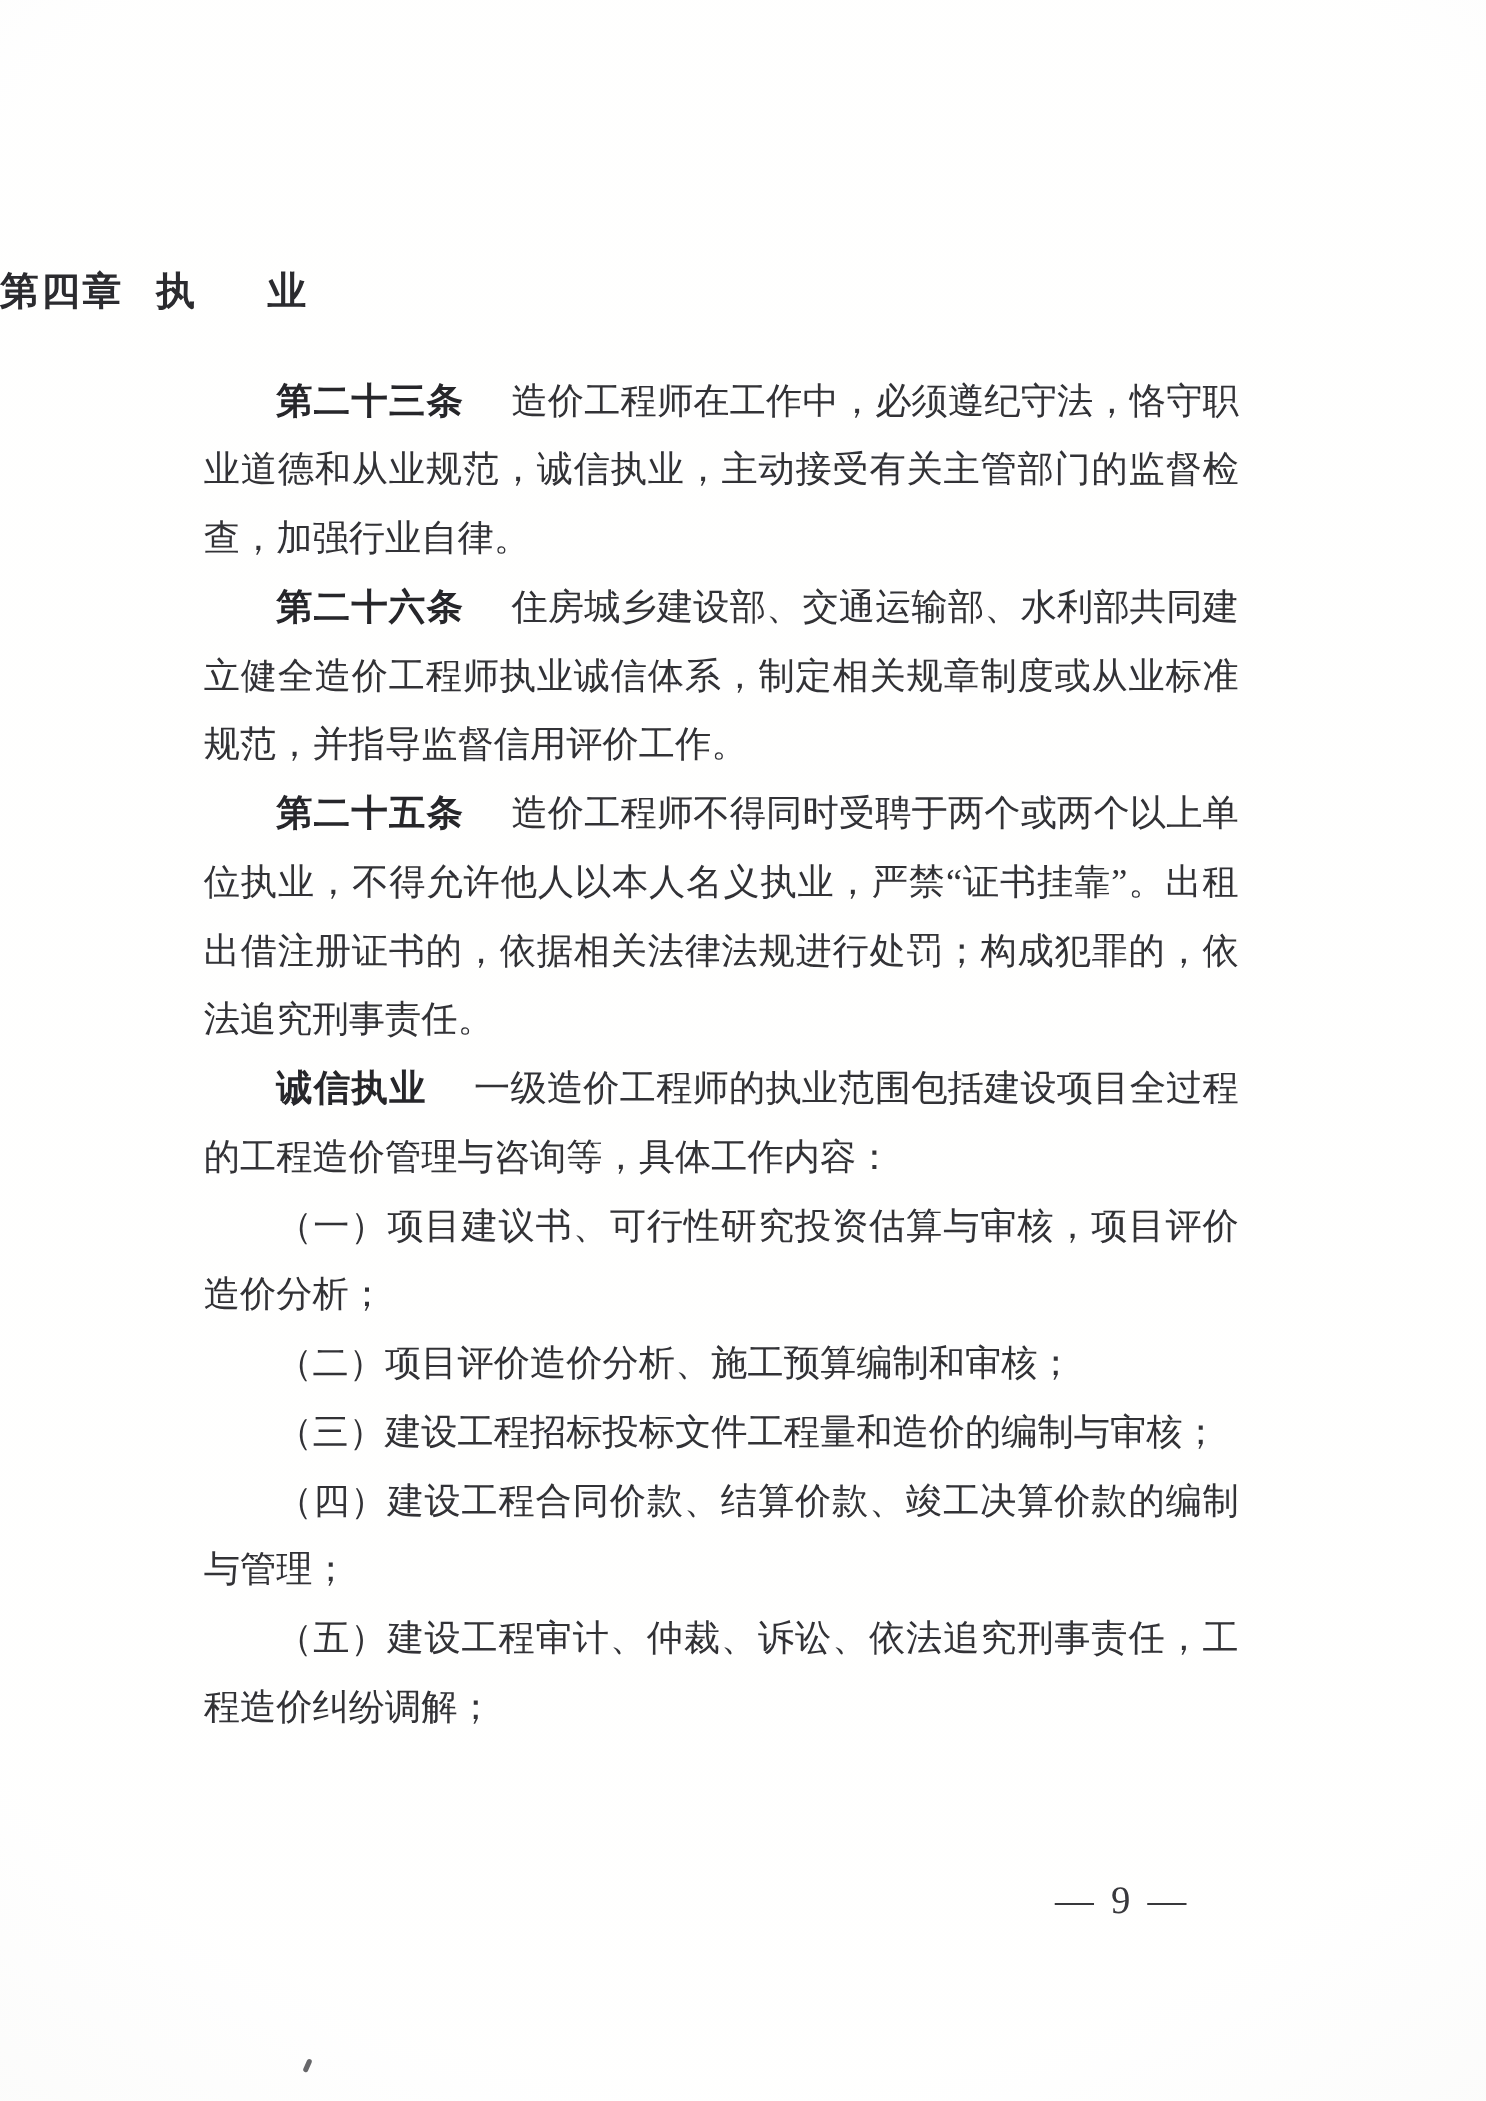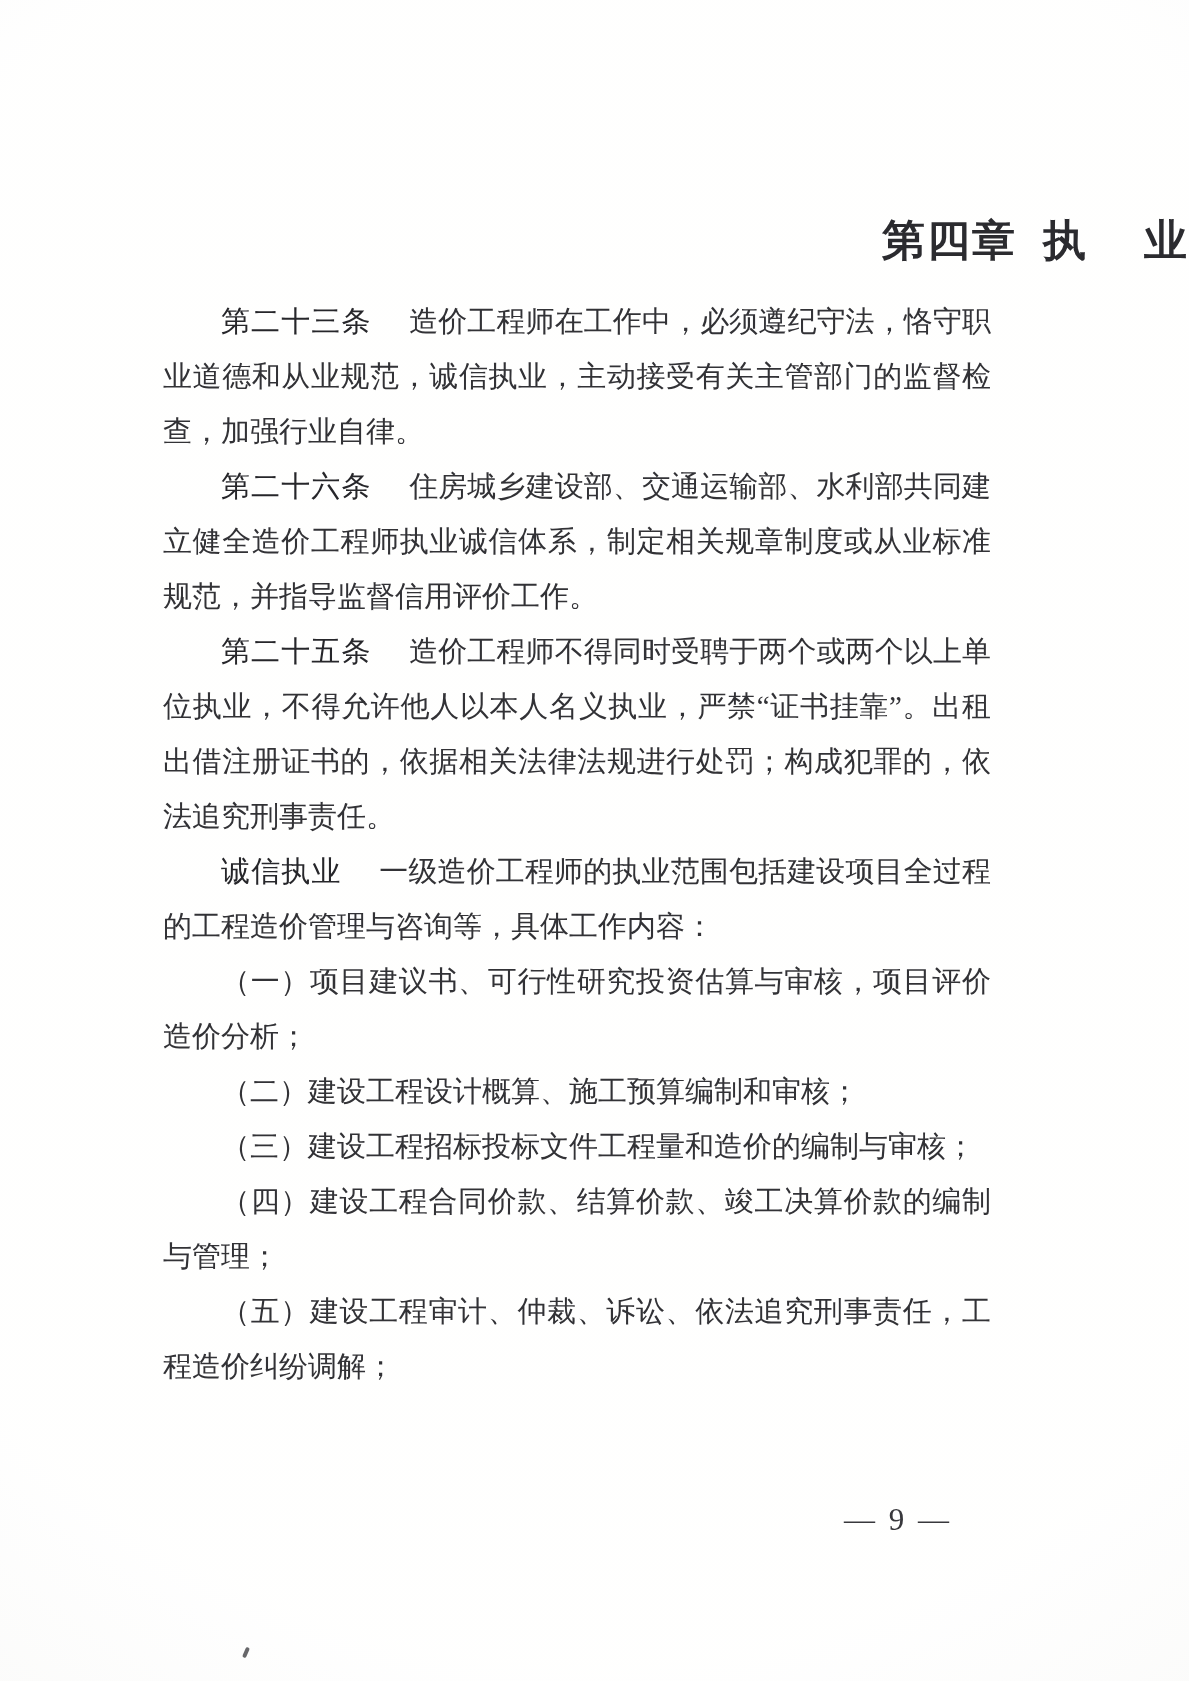--- a/index.html
+++ b/index.html
@@ -18,23 +18,23 @@
     background:
       radial-gradient(ellipse 120% 90% at 50% 45%, rgba(255,255,255,0.9) 60%, rgba(240,240,238,0.5) 100%),
       #fbfbf9;
   }
   .chapter-title {
     position: absolute;
     top: 212px;
     left: 0;
     width: 100%;
     margin: 0;
-    text-align: right;
+    text-align: left;
     font-family: "Liberation Sans", "DejaVu Sans", sans-serif;
-    font-size: 43px;
+    font-size: 31px;
     font-weight: 700;
     letter-spacing: 2px;
     color: #2b2b2f;
   }
   .chapter-title .gap1 { margin-left: 26px; }
   .chapter-title .gap2 { margin-left: 56px; }
   .body-text {
     position: absolute;
     top: 294px;
     left: 163px;
@@ -44,21 +44,21 @@
     text-align: justify;
     word-break: break-all;
     color: #323236;
   }
   .body-text p {
     margin: 0;
     text-indent: 2em;
   }
   .art-num {
     font-family: "Liberation Sans", "DejaVu Sans", sans-serif;
-    font-weight: 400;
+    font-weight: 700;
     color: #26262a;
     margin-right: 1.3em;
     letter-spacing: 1px;
     margin-top: 27px;
   }
   .page-number {
     position: absolute;
     top: 1502px;
     right: 237px;
     font-size: 31px;
@@ -83,21 +83,21 @@
 <div class="page">
 
   <h1 class="chapter-title"><span>第四章</span><span class="gap1">执</span><span class="gap2">业</span></h1>
 
   <div class="body-text">
     <p class="article"><span class="art-num">第二十三条</span><span>造价工程师在工作中，必须遵纪守法，恪守职业道德和从业规范，诚信执业，主动接受有关主管部门的监督检查，加强行业自律。</span></p>
     <p class="article"><span class="art-num">第二十六条</span><span>住房城乡建设部、交通运输部、水利部共同建立健全造价工程师执业诚信体系，制定相关规章制度或从业标准规范，并指导监督信用评价工作。</span></p>
     <p class="article"><span class="art-num">第二十五条</span><span>造价工程师不得同时受聘于两个或两个以上单位执业，不得允许他人以本人名义执业，严禁“证书挂靠”。出租出借注册证书的，依据相关法律法规进行处罚；构成犯罪的，依法追究刑事责任。</span></p>
     <p class="article"><span class="art-num">诚信执业</span><span>一级造价工程师的执业范围包括建设项目全过程的工程造价管理与咨询等，具体工作内容：</span></p>
     <p class="item"><span>（一）项目建议书、可行性研究投资估算与审核，项目评价造价分析；</span></p>
-    <p class="item"><span>（二）建设工程设计概算、施工预算编制和审核；</span></p>
+    <p class="item"><span>（二）项目评价造价分析、施工预算编制和审核；</span></p>
     <p class="item"><span>（三）建设工程招标投标文件工程量和造价的编制与审核；</span></p>
     <p class="item"><span>（四）建设工程合同价款、结算价款、竣工决算价款的编制与管理；</span></p>
     <p class="item"><span>（五）建设工程审计、仲裁、诉讼、依法追究刑事责任，工程造价纠纷调解；</span></p>
   </div>
 
   <div class="page-number">— 9 —</div>
 
   <div class="scan-speck"></div>
 
 </div>

